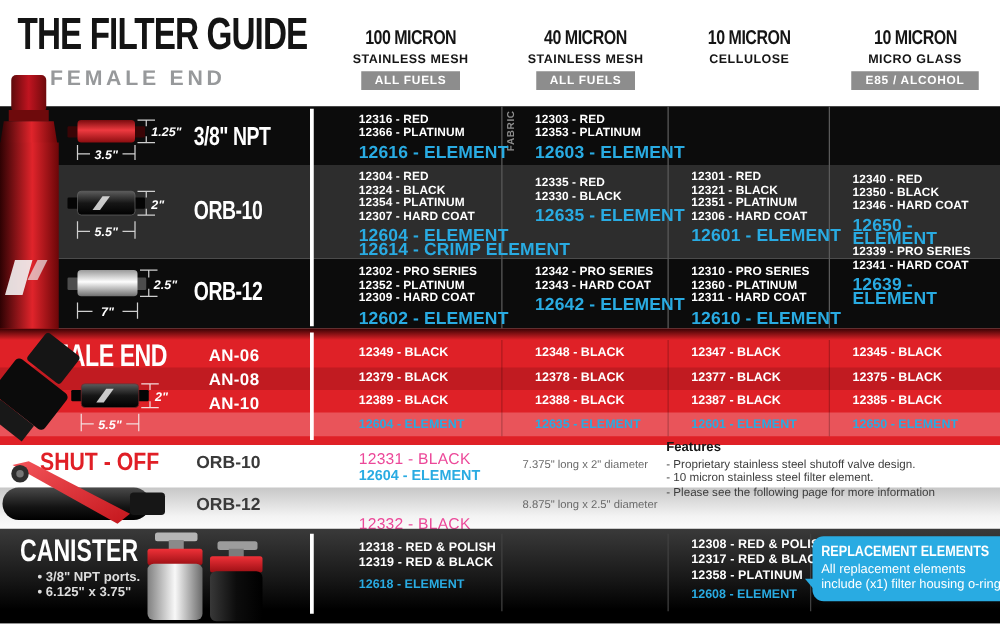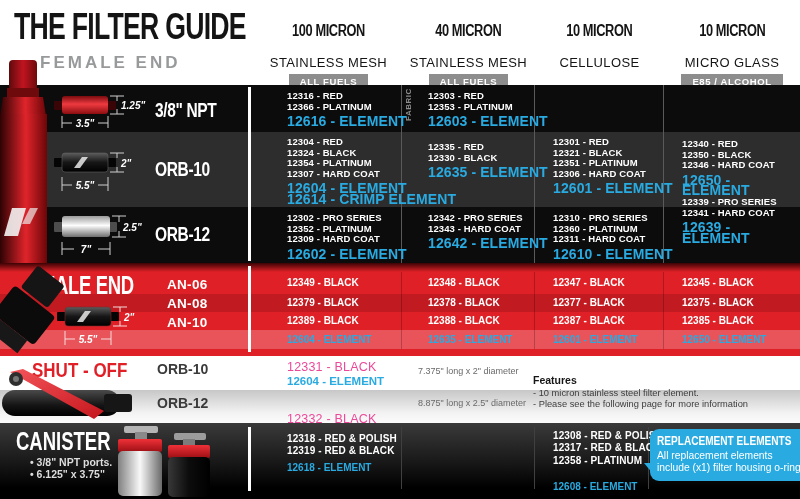--- a/index.html
+++ b/index.html
@@ -7,21 +7,21 @@
         font-family:"Liberation Sans",sans-serif;-webkit-font-smoothing:antialiased}
   .abs{position:absolute}
   .cn{display:inline-block;transform:scaleX(.74);transform-origin:left center;white-space:nowrap}
   .cnc{display:inline-block;transform:scaleX(.8);transform-origin:center center;white-space:nowrap}
 
   
   .title{left:14px;top:6px;font-size:36px;font-weight:bold;color:#141414;letter-spacing:-1px}
   .subtitle{left:40px;top:53px;font-size:17px;font-weight:bold;letter-spacing:3px;color:#97999b}
   .colhead{top:21px;text-align:center}
   .micron{font-size:16px;font-weight:bold;color:#151515;line-height:20px;letter-spacing:-.5px}
-  .media{font-size:13px;font-weight:normal;color:#151515;letter-spacing:.4px;margin-top:14px}
+  .media{font-size:10px;font-weight:bold;color:#151515;letter-spacing:.4px;margin-top:1px}
   .badge{display:inline-block;margin-top:4px;background:#8d8d8d;color:#fff;font-size:9.5px;
          font-weight:bold;padding:2px 11px;letter-spacing:.6px}
 
   
   .pl{font-size:9.5px;font-weight:bold;color:#fff;line-height:10.5px;letter-spacing:.1px}
   .el{font-size:14px;font-weight:bold;color:#29abe2;line-height:10.5px;letter-spacing:.1px}
   .gap{margin-top:4px}
   .rowlabel{color:#fff;font-size:21px;font-weight:bold;letter-spacing:-.5px}
   .fabric{font-size:8px;font-weight:bold;color:#8f8f8f;letter-spacing:.5px;
           transform:rotate(-90deg);transform-origin:0 0}
@@ -339,22 +339,23 @@
     <div class="sel">12604 - ELEMENT</div>
   </div>
   <div class="abs sdim" style="left:418px;top:366px">7.375" long x 2" diameter</div>
 
   <div class="abs" style="left:287px;top:412px">
     <div class="spart">12332 - BLACK</div>
     <div class="sel">12602 - ELEMENT</div>
   </div>
   <div class="abs sdim" style="left:418px;top:398px">8.875" long x 2.5" diameter</div>
 
-  <div class="abs" style="left:533px;top:374px;width:262px">
+  <div class="abs" style="left:533px;top:352px;width:262px">
     <div class="ftitle">Features</div>
+    <div class="fline">- Proprietary stainless steel shutoff valve design.</div>
     <div class="fline">- 10 micron stainless steel filter element.</div>
     <div class="fline">- Please see the following page for more information</div>
   </div>
 
   <div class="abs" style="left:0;top:423px;width:800px;height:76px;background:linear-gradient(180deg,#3a3a3a,#161616 55%,#000 85%)"></div>
   <div class="abs vgc" style="left:401px;top:427px;height:62px"></div>
   <div class="abs vgc" style="left:534px;top:427px;height:62px"></div>
   <div class="abs vgc" style="left:648px;top:427px;height:62px"></div>
   <div class="abs vw" style="left:248px;top:427px;height:64px"></div>
 
@@ -375,21 +376,21 @@
 
   <div class="abs" style="left:287px;top:433px">
     <div class="cpl">12318 - RED &amp; POLISH</div>
     <div class="cpl">12319 - RED &amp; BLACK</div>
     <div class="cel">12618 - ELEMENT</div>
   </div>
   <div class="abs" style="left:553px;top:430px">
     <div class="cpl">12308 - RED &amp; POLISH</div>
     <div class="cpl">12317 - RED &amp; BLACK</div>
     <div class="cpl">12358 - PLATINUM</div>
-    <div class="cel" style="margin-top:14px">12608 - ELEMENT</div>
+    <div class="cel" style="margin-top:3px">12608 - ELEMENT</div>
   </div>
 
   <div class="abs callout">
     <div class="callout-title"><span class="cn" style="transform:scaleX(.84)">REPLACEMENT ELEMENTS</span></div>
     <div class="callout-body">All replacement elements include (x1) filter housing o-ring</div>
   </div>
 
 </div>
 
 </body></html>

